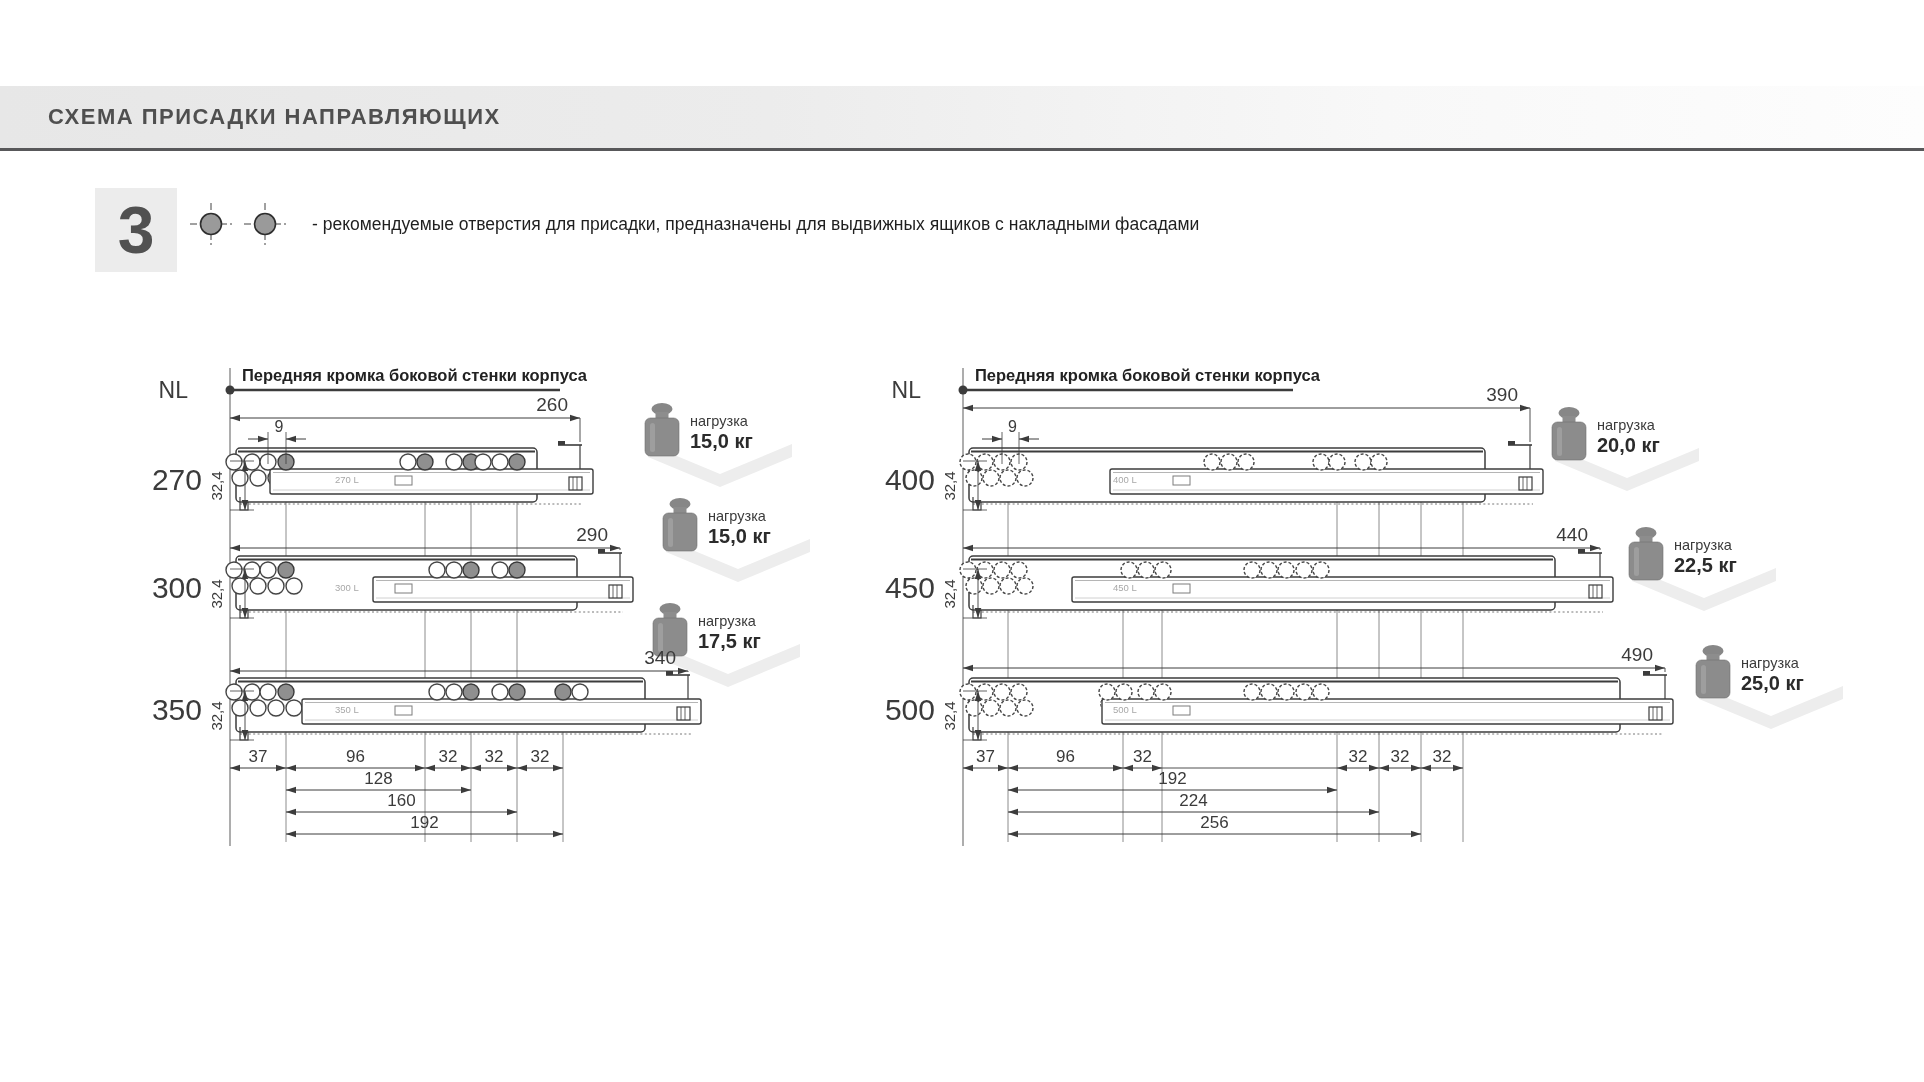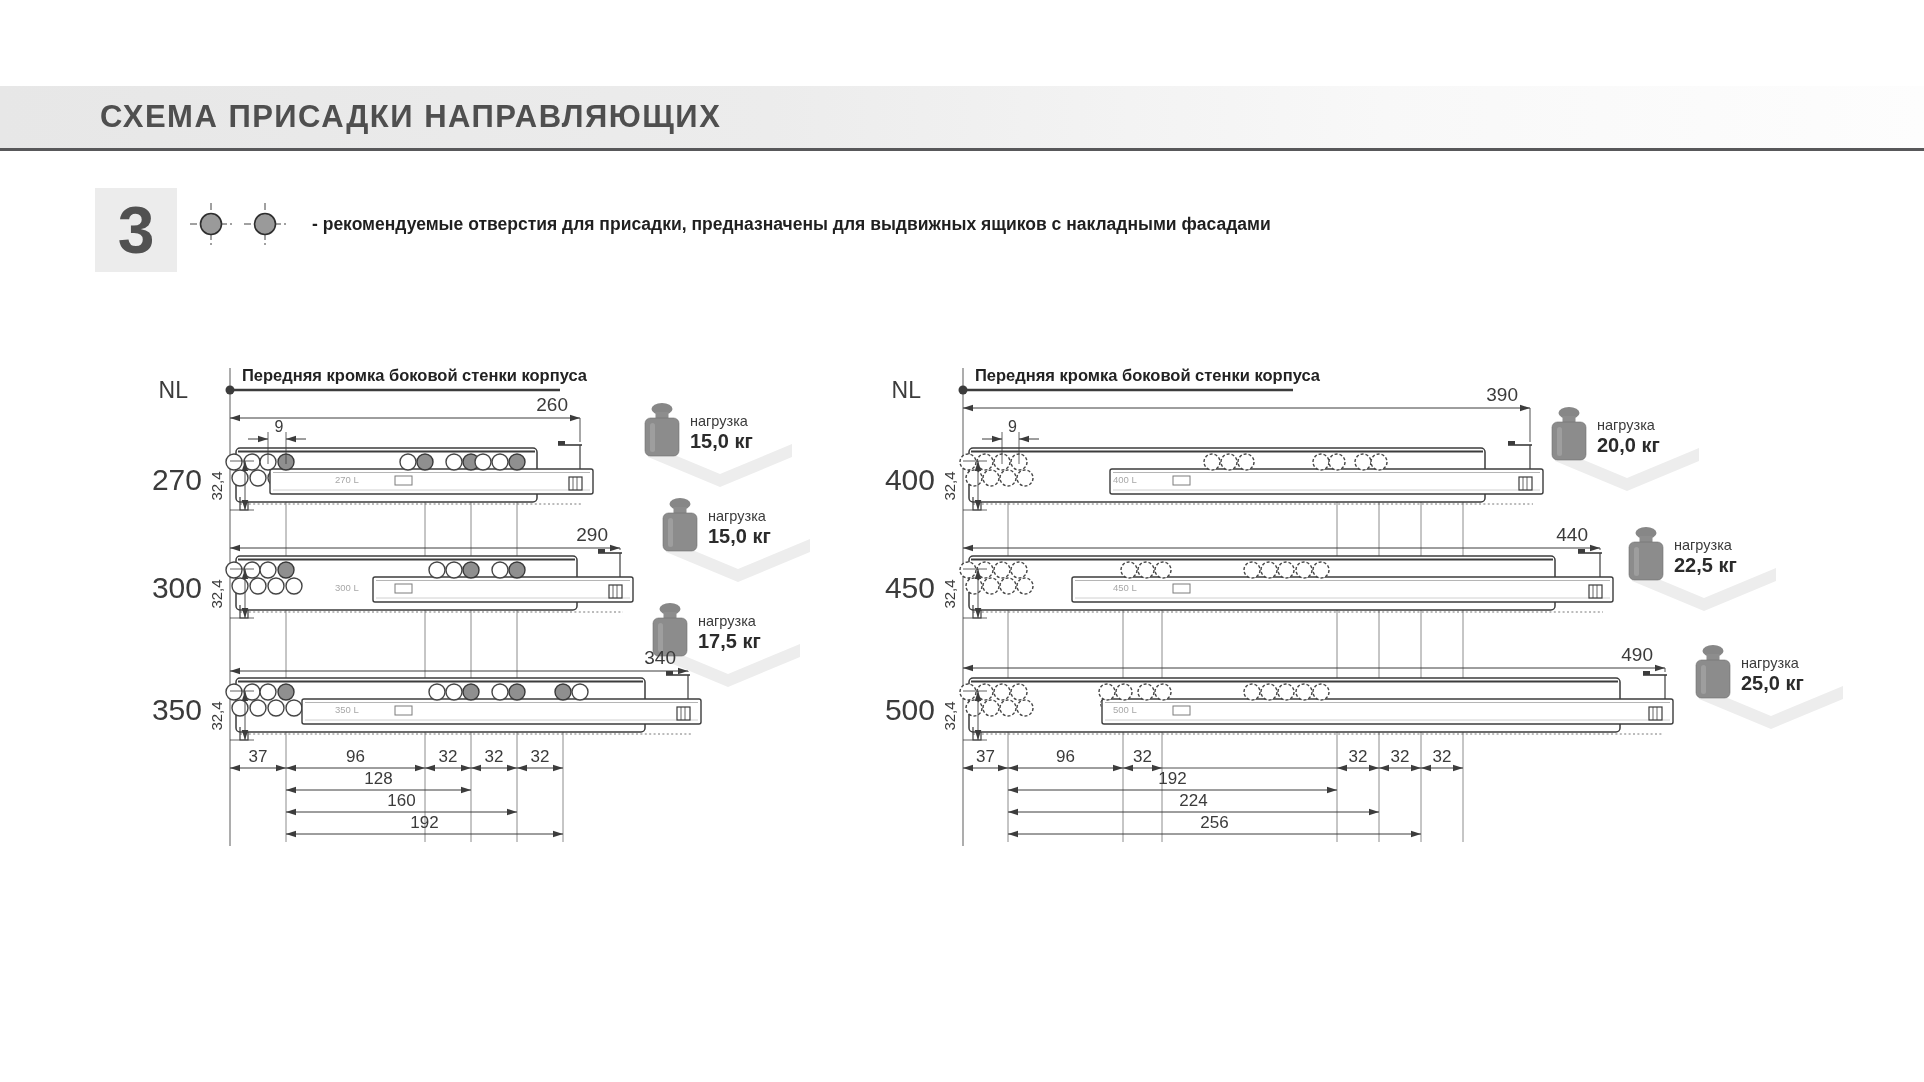--- a/index.html
+++ b/index.html
@@ -5,35 +5,35 @@
   html,body{margin:0;padding:0;}
   body{
     width:1924px;height:1082px;position:relative;overflow:hidden;
     background:#ffffff;font-family:"Liberation Sans",sans-serif;
   }
   .band{
     position:absolute;left:0;top:86px;width:100%;height:62px;
     background:linear-gradient(90deg,#e7e7e7 0%,#ececec 40%,#f8f8f8 72%,#fdfdfd 100%);
   }
   .band .title{
-    line-height:62px;padding-left:100px;font-size:31px;font-weight:bold;
+    line-height:62px;padding-left:48px;font-size:22px;font-weight:bold;
     color:#4f4f4f;letter-spacing:1.5px;
   }
   .divider{position:absolute;left:0;top:148px;width:100%;height:3px;background:#58585a;}
   .secbox{
     position:absolute;left:95px;top:188px;width:82px;height:84px;background:#ececec;
     display:flex;align-items:center;justify-content:center;
   }
   .secbox span{font-size:66px;font-weight:bold;color:#515151;line-height:1;}
   .legend{
     position:absolute;left:188px;top:198px;height:52px;
     display:flex;align-items:center;
   }
   .legend .ic{margin-right:8px;}
-  .legend .txt{font-size:17.5px;color:#1f1f1f;margin-left:16px;white-space:nowrap;font-weight:bold;}
+  .legend .txt{font-size:17.5px;color:#1f1f1f;margin-left:16px;white-space:nowrap;}
   #diagram-svg{position:absolute;left:0;top:0;}
   svg text{font-family:"Liberation Sans",sans-serif;}
 </style>
 </head>
 <body>
 
 <div class="band">
   <div class="title">СХЕМА ПРИСАДКИ НАПРАВЛЯЮЩИХ</div>
 </div>
 <div class="divider"></div>

